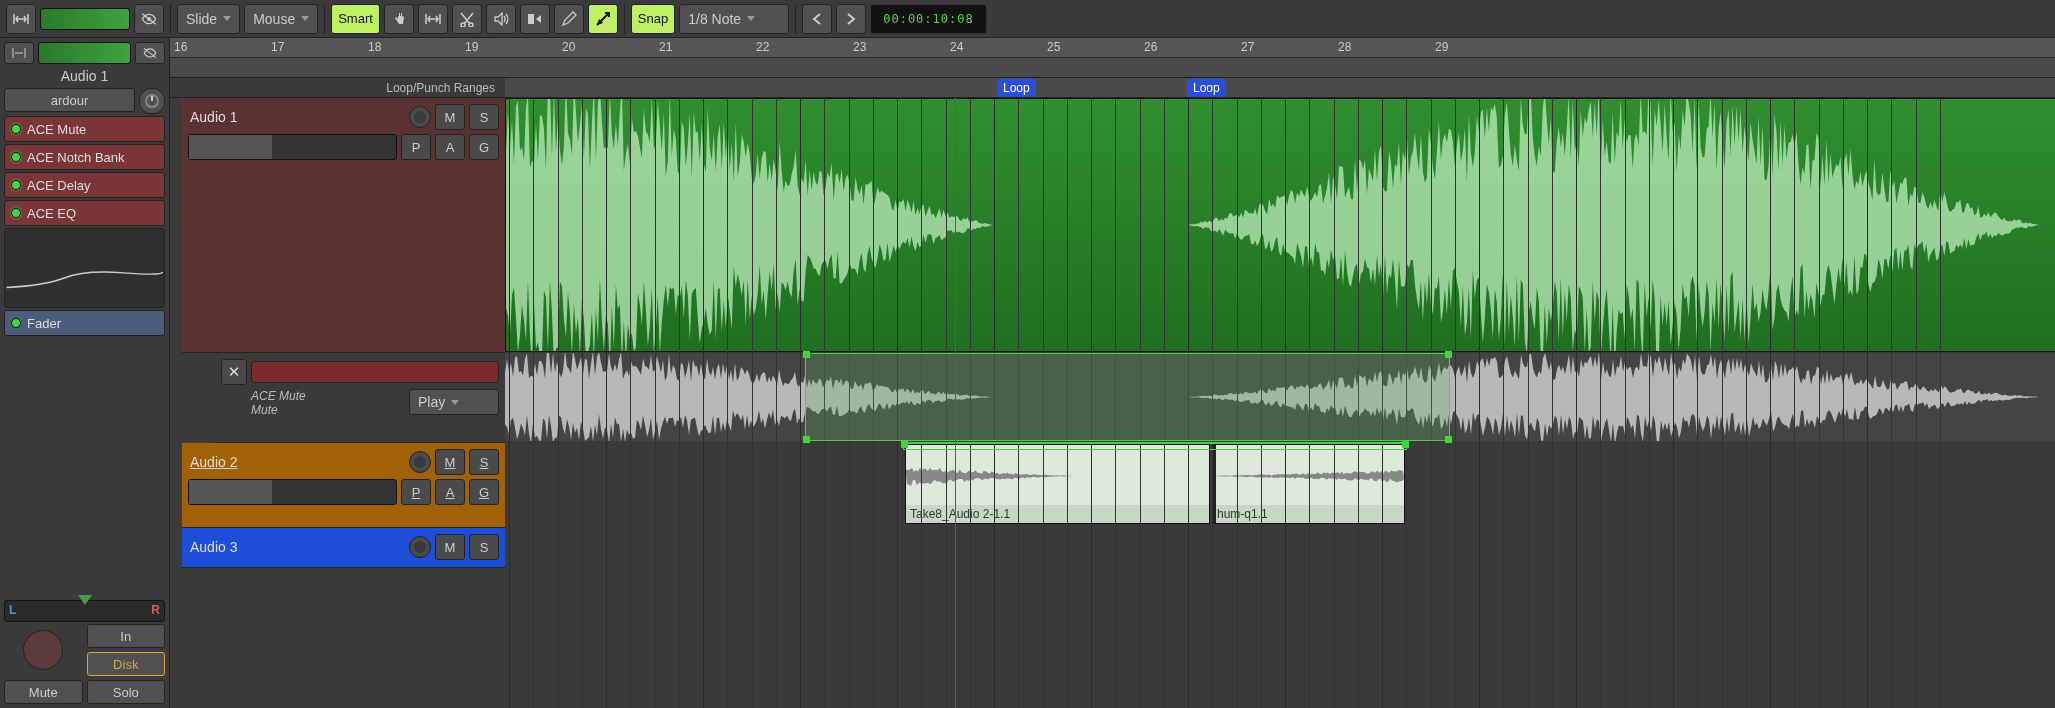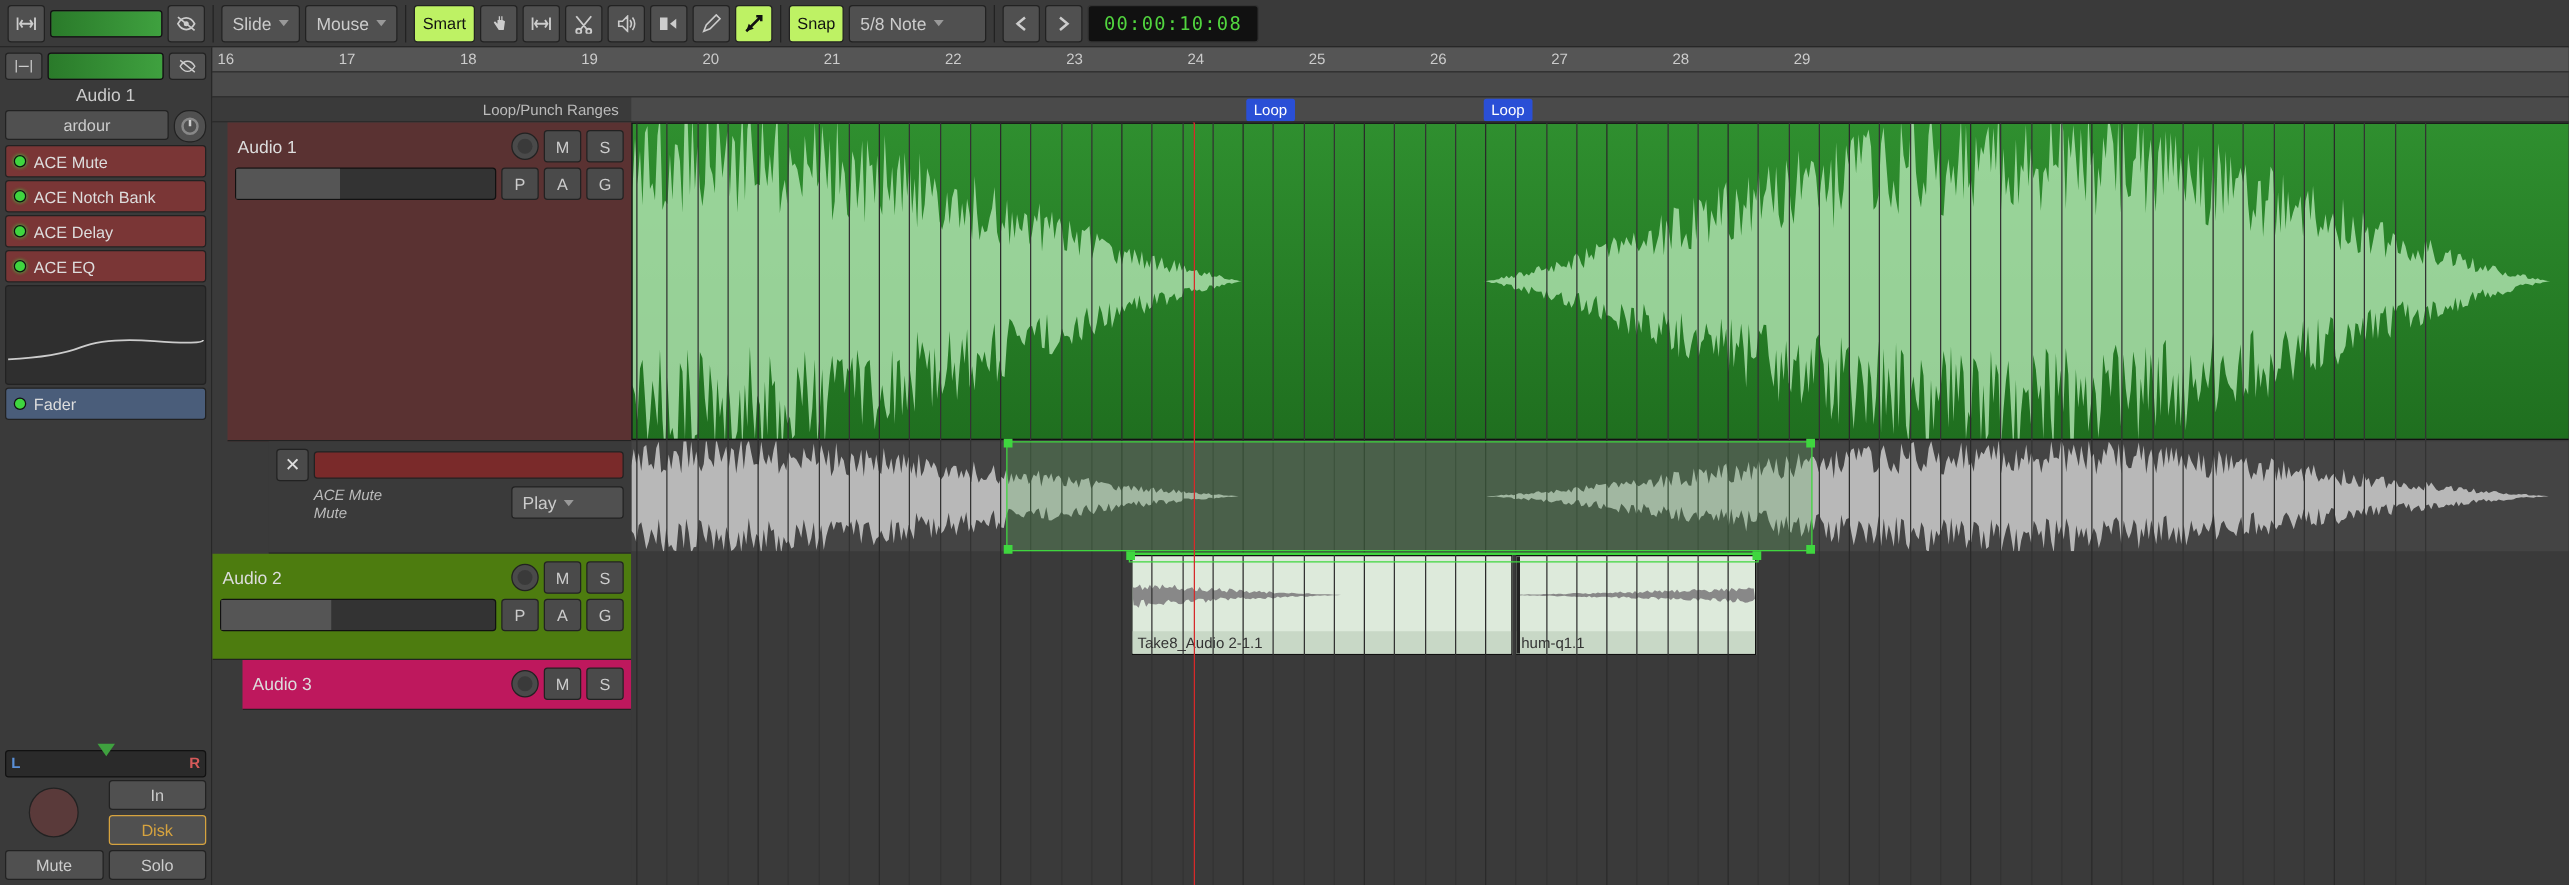--- a/index.html
+++ b/index.html
@@ -5,21 +5,21 @@
   * { box-sizing: border-box; margin: 0; padding: 0; font-family: sans-serif; }
   body { background: #3a3a3a; color: #ccc; font-size: 13px; overflow: hidden; user-select: none; }
   .app { display: flex; flex-direction: column; width: 2055px; height: 708px; }
 
   
   .toolbar { height: 38px; background: #3a3a3a; border-bottom: 1px solid #222; display: flex; align-items: center; padding: 2px 6px; gap: 4px; }
   .tool-btn { height: 30px; background: #505050; border: 1px solid #222; border-radius: 3px; display:flex; align-items:center; justify-content:center; color:#ccc; font-size:13px; cursor:pointer; padding:0 6px;}
   .tool-btn.green { background: #bef264; color:#111; font-weight:500;}
   .dropdown { height: 30px; background: #505050; border: 1px solid #222; border-radius:3px; display:flex; align-items:center; padding:0 8px; gap:6px; color:#ccc; font-size:14px; cursor:pointer;}
   .dropdown .caret { width:0; height:0; border-left:4px solid transparent; border-right:4px solid transparent; border-top:5px solid #999; }
-  .timecode { height:30px; background:#111; border:1px solid #333; border-radius:3px; padding:0 12px; display:flex; align-items:center; color:#52d63f; font-family: monospace; font-size:15px; letter-spacing:1px;}
+  .timecode { height:30px; background:#111; border:1px solid #333; border-radius:3px; padding:0 12px; display:flex; align-items:center; color:#52d63f; font-family: monospace; font-size:12px; letter-spacing:1px;}
   .icon-btn { width:30px; }
   .green-strip { width:90px; height:22px; background: linear-gradient(to right, #2a7a2a, #3fa13f); border:1px solid #111; border-radius:3px;}
   .divider-v { width:1px; height:30px; background:#222; margin:0 2px;}
 
   .main { flex:1; display:flex; }
 
   
   .sidebar { width:170px; background:#3a3a3a; border-right:1px solid #222; display:flex; flex-direction:column; padding:4px; gap:2px;}
   .sb-row { display:flex; gap:4px; }
   .track-title { text-align:center; color:#ccc; font-size:14px; padding:2px;}
@@ -53,22 +53,22 @@
   .marker-tag { position:absolute; top:1px; height:18px; background:#2a4fd6; color:#fff; font-size:12px; padding:0 6px; display:flex; align-items:center; border-radius:2px;}
 
   
   .tracks { flex:1; display:flex;}
   .track-headers { width:335px; background:#3a3a3a; display:flex; flex-direction:column;}
   .track-lanes { flex:1; position:relative; background:#3a3a3a; overflow:hidden;}
 
   .track-header { border-bottom:1px solid #222; padding:6px; display:flex; flex-direction:column; gap:4px;}
   .th-audio1 { height:255px; background:#5a3232; margin-left:12px;}
   .th-plugin { height:90px; background:#3a3a3a; margin-left:45px;}
-  .th-audio2 { height:85px; background:#4d7c0f; }
-  .th-audio3 { height:40px; background:#be185d; margin-left:24px;}
+  .th-audio2 { height:85px; background:#a16207; margin-left:12px;text-decoration:underline;}
+  .th-audio3 { height:40px; background:#1d4ed8; margin-left:12px;}
   .th-row { display:flex; gap:4px; align-items:center;}
   .th-name { flex:1; color:#ddd; font-size:14px; padding-left:2px;}
   .small-btn { width:30px; height:26px; background:#4a4a4a; border:1px solid #222; border-radius:3px; display:flex; align-items:center; justify-content:center; font-size:13px; color:#ccc; cursor:pointer;}
   .small-btn.rec { border-radius:50%; width:22px; height:22px; background:#4a4a4a; }
   .small-btn.rec .dot { width:12px; height:12px; background:#3a3a3a; border-radius:50%;}
   .hfader { flex:1; height:26px; background:#333; border:1px solid #111; border-radius:3px; position:relative;}
   .hfader .fill { position:absolute; left:0; top:0; bottom:0; width:40%; background:#555;}
   .close-x { width:26px; height:26px; background:#4a4a4a; border:1px solid #222; border-radius:3px; display:flex; align-items:center; justify-content:center; color:#ddd; font-size:15px; cursor:pointer;}
   .red-strip { flex:1; height:22px; background:#7a2a2a; border:1px solid #222; border-radius:3px;}
   .plugin-label { font-style:italic; color:#bbb; font-size:12px; padding-left:30px;}
@@ -159,21 +159,21 @@
       </div>
     <div class="tool-btn green icon-btn">
         <svg width="16" height="16">
           <path d="M2 14L14 2M10 2h4v4" fill="none" stroke="#111" stroke-width="2"></path>
           <path d="M4 8l-2 6 6-2" fill="#111"></path>
         </svg>
       </div>
     <div class="divider-v"></div>
     <div class="tool-btn green">Snap</div>
     <div class="dropdown" style="width:110px">
-      <span>5/8 Note</span>
+      <span>1/8 Note</span>
         <span class="caret"></span>
     </div>
     <div class="divider-v"></div>
     <div class="tool-btn icon-btn">
         <svg width="12" height="14">
           <path d="M9 2L3 7l6 5" fill="none" stroke="#ccc" stroke-width="2"></path>
         </svg>
       </div>
     <div class="tool-btn icon-btn">
         <svg width="12" height="14">

